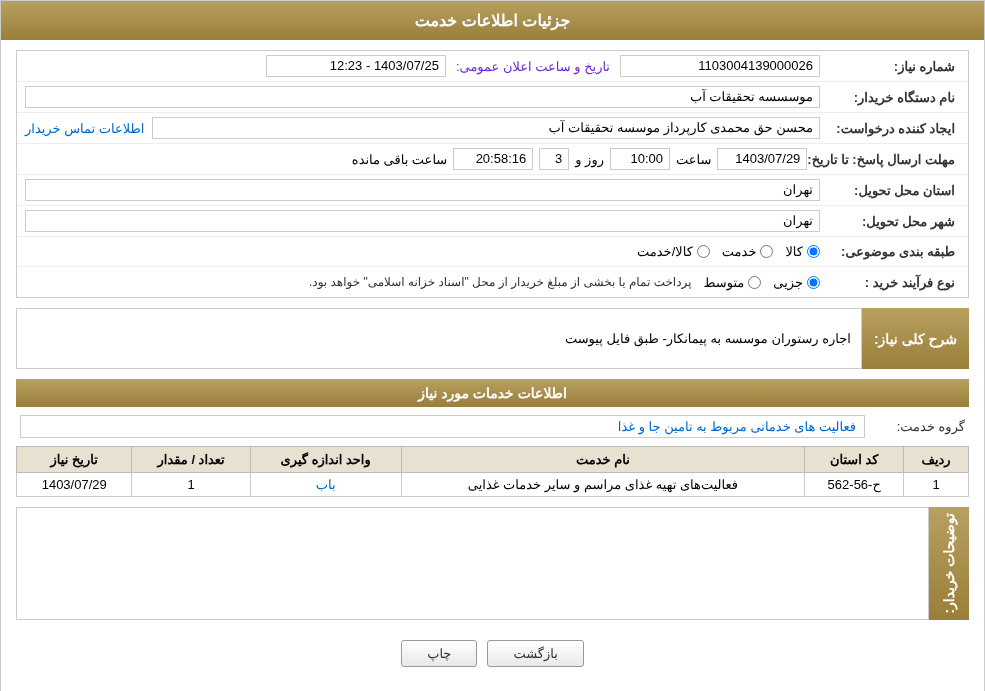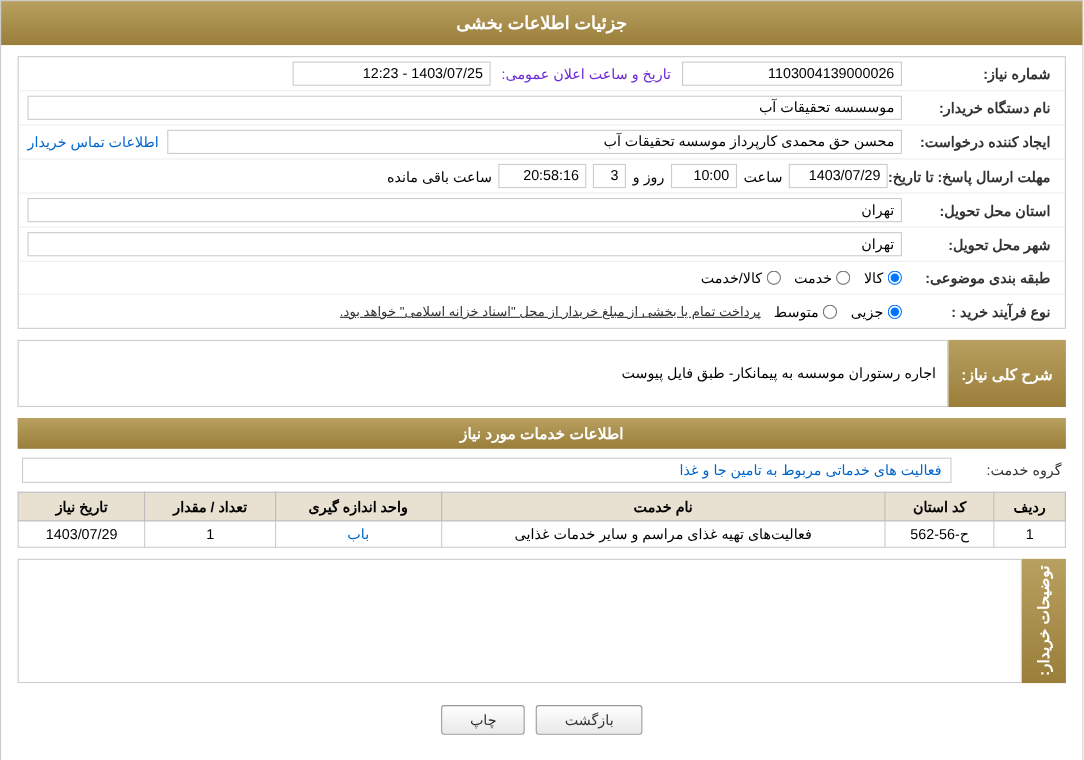--- a/index.html
+++ b/index.html
@@ -140,30 +140,29 @@
       background: linear-gradient(to bottom, #ffffff, #e8e8e8);
       color: #333;
     }
     .btn-back {
       background: linear-gradient(to bottom, #ffffff, #e8e8e8);
       color: #333;
     }
     .note-text {
       color: #333;
       font-size: 12px;
-      text-decoration: underline;
     }
   </style>
 </head>
 <body>
 
 <div class="page-wrapper">
 
   <div class="page-header">
-    <span>جزئیات اطلاعات بخشی</span>
+    <span>جزئیات اطلاعات خدمت</span>
   </div>
 
   <div class="content">
 
     <div class="form-section">
 
       <div class="form-row">
         <span class="label">شماره نیاز:</span>
         <div class="value-box" style="max-width:200px;">1103004139000026</div>
         <span style="margin: 0 10px; color:#6d28d9; font-weight:normal;">تاریخ و ساعت اعلان عمومی:</span>

